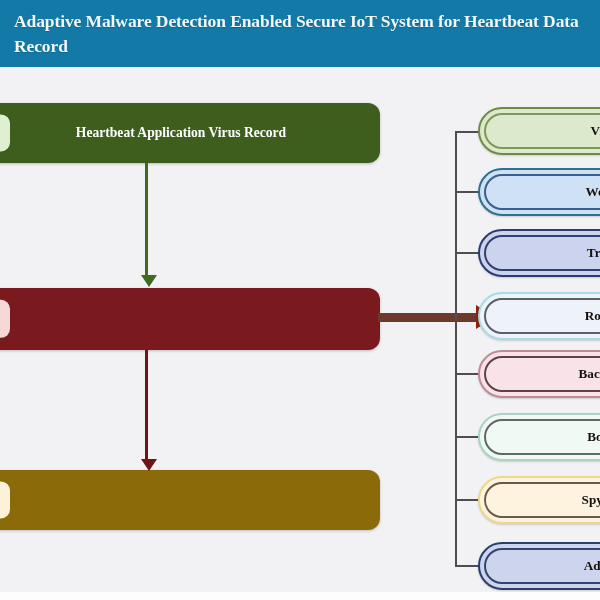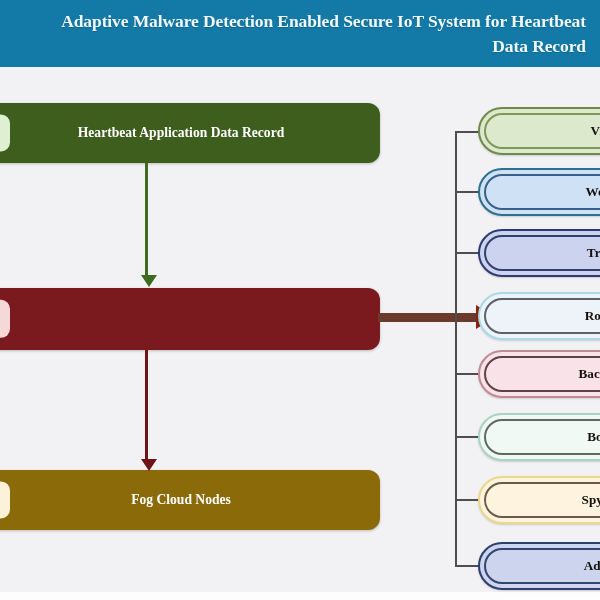--- a/index.html
+++ b/index.html
@@ -32,24 +32,23 @@
     align-items: center;
     justify-content: center;
     box-sizing: border-box;
     padding: 0 14px;
   }
   #header-title {
     color: #f2f8fb;
     font-size: 17.5px;
     font-weight: bold;
     line-height: 1.38;
-    text-align: right;
+    text-align: left;
     letter-spacing: -0.1px;
     text-shadow: 0 1px 1px rgba(0,0,0,0.18);
-    margin-left: 28px;
   }
   
   #plate {
     position: absolute;
     left: 0;
     top: 67px;
     width: 600px;
     height: 525px;
     background: #f2f1f3;
   }
@@ -237,30 +236,29 @@
 
   <div id="header-band" style="background: rgb(19, 122, 168);">
     <div id="header-title" style="color: rgb(242, 248, 251);">Adaptive Malware Detection Enabled Secure IoT System for Heartbeat Data Record</div>
   </div>
 
   <div id="plate" style="background: rgb(242, 241, 243);"></div>
   <div id="plate-bottom-strip"></div>
 
   <div class="mainbox" id="box-heartbeat" style="background: rgb(61, 94, 29); color: rgb(255, 255, 255);">
     <div class="mainbox-inner" style="background: rgb(223, 240, 210);"></div>
-    <span>Heartbeat Application Data Record</span>
+    <span>Heartbeat Application Virus Record</span>
   </div>
 
   <div class="mainbox" id="box-amdms" style="background: rgb(123, 26, 30); color: rgb(255, 255, 255);">
     <div class="mainbox-inner" style="background: rgb(247, 216, 217);"></div>
   </div>
 
   <div class="mainbox" id="box-fog" style="background: rgb(138, 106, 9); color: rgb(255, 255, 255);">
     <div class="mainbox-inner" style="background: rgb(252, 241, 217);"></div>
-    <span>Fog Cloud Nodes</span>
   </div>
 
   <div class="vconn" id="conn-green">
     <div class="head"></div>
   </div>
   <div class="vconn" id="conn-red">
     <div class="head"></div>
   </div>
 
   <div id="arrow-to-trunk">

